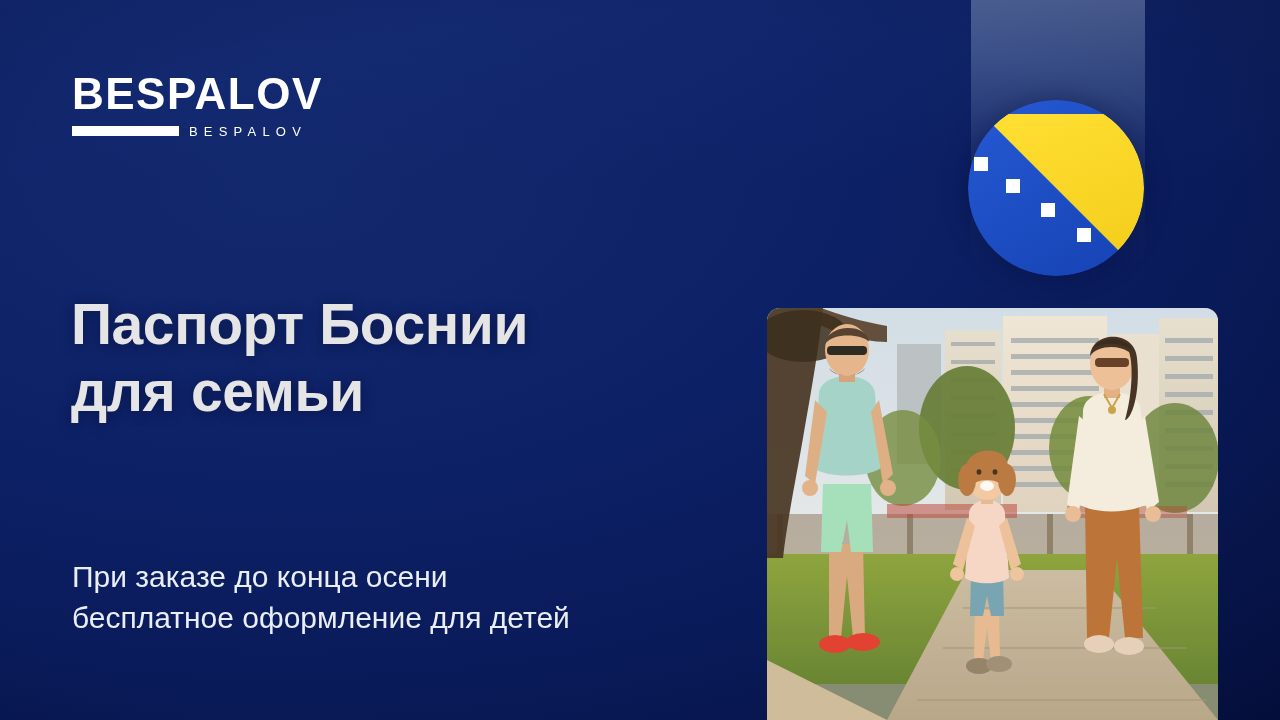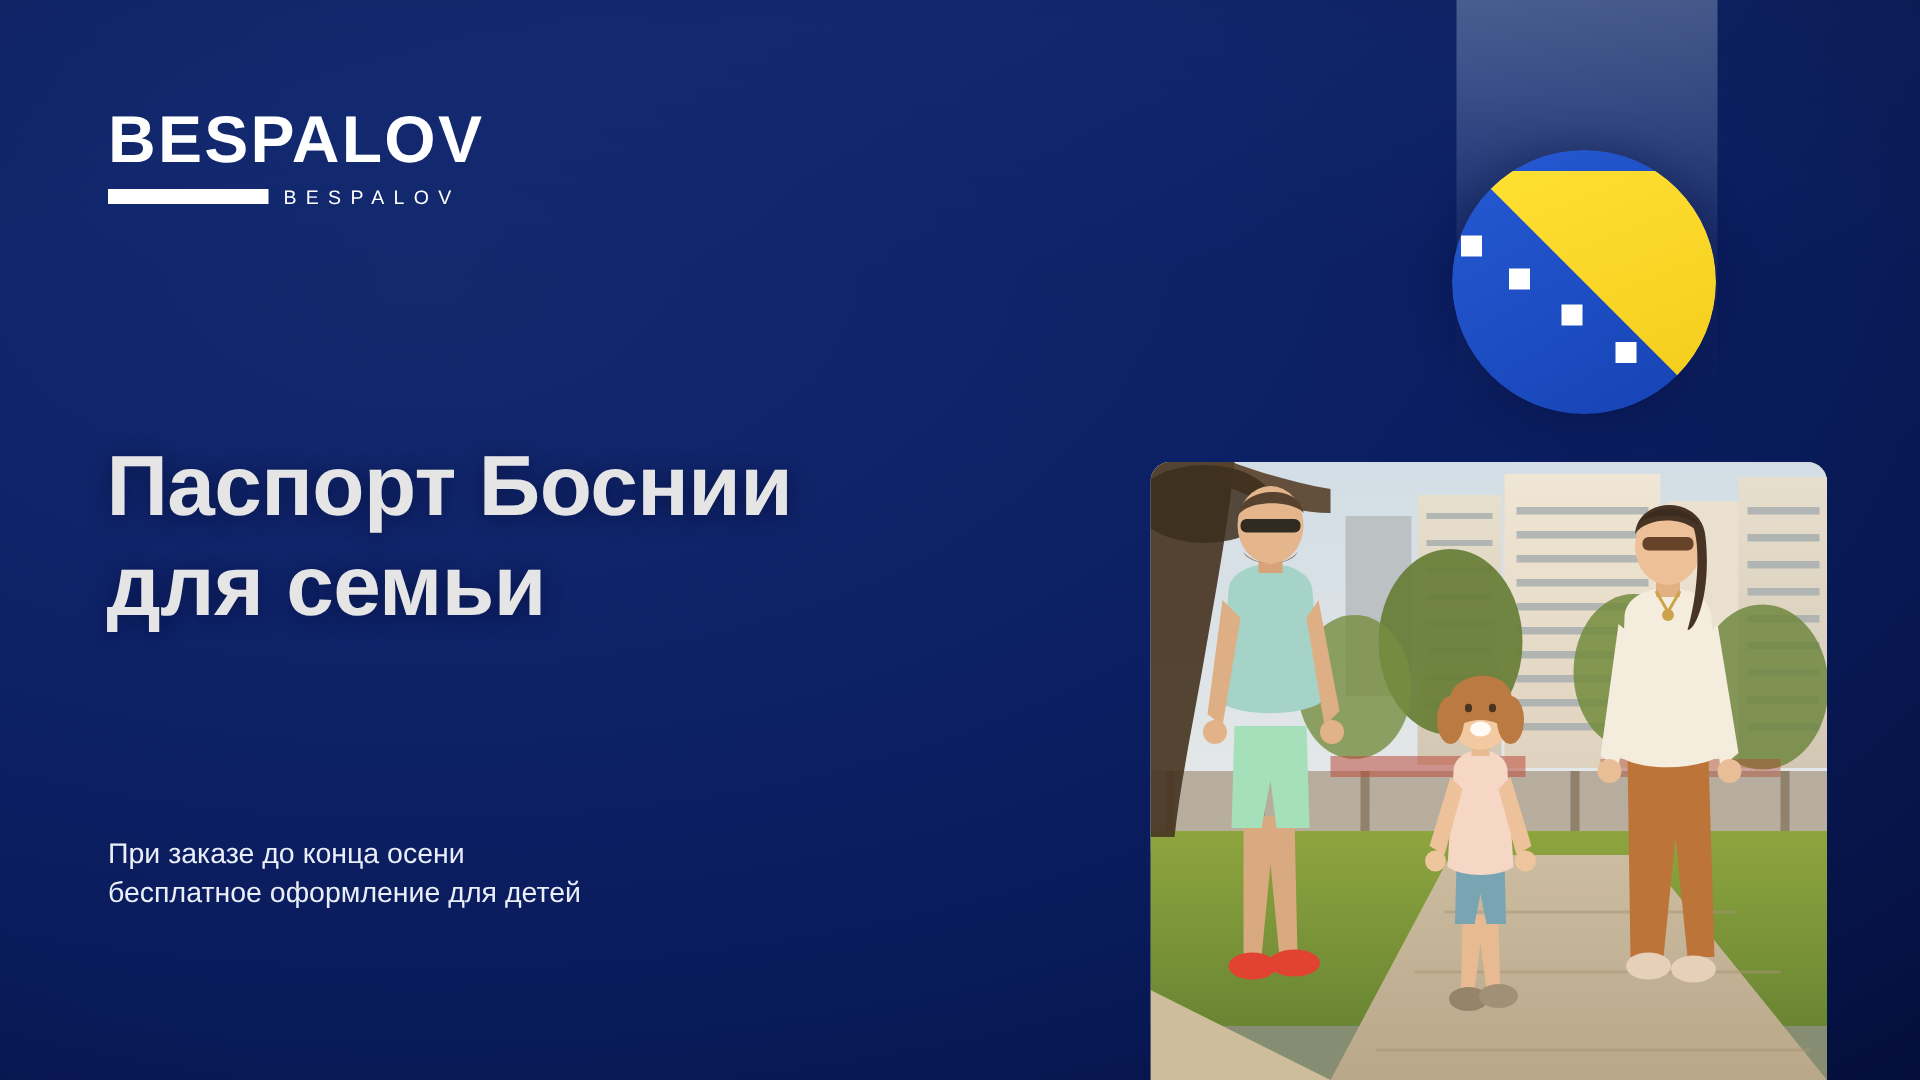--- a/index.html
+++ b/index.html
@@ -129,21 +129,21 @@
     color: #e5e5e5;
     text-shadow: 0 2px 14px rgba(0, 6, 40, 0.45);
     white-space: pre-line;
     max-width: 640px;
   }
   .subtitle {
     position: absolute;
     left: 72px;
     top: 557px;
     margin: 0;
-    font-size: 19px;
+    font-size: 30px;
     font-weight: 400;
     line-height: 1.36;
     color: #e9eef8;
     white-space: pre-line;
     max-width: 660px;
   }
 
   
   .photo {
     position: absolute;

